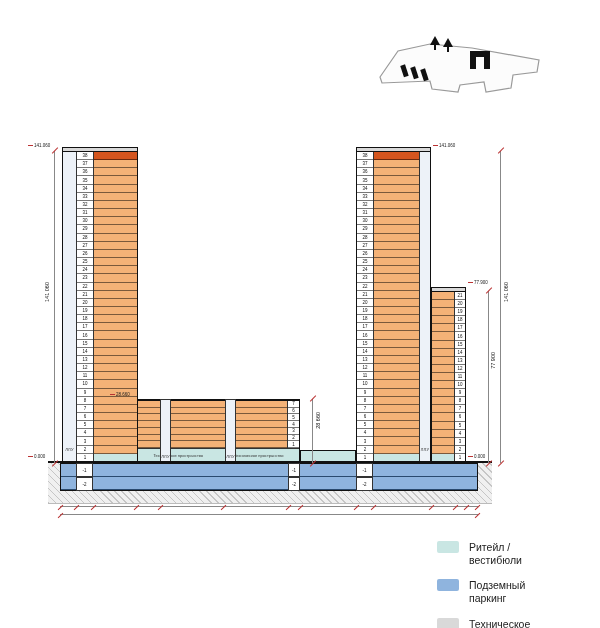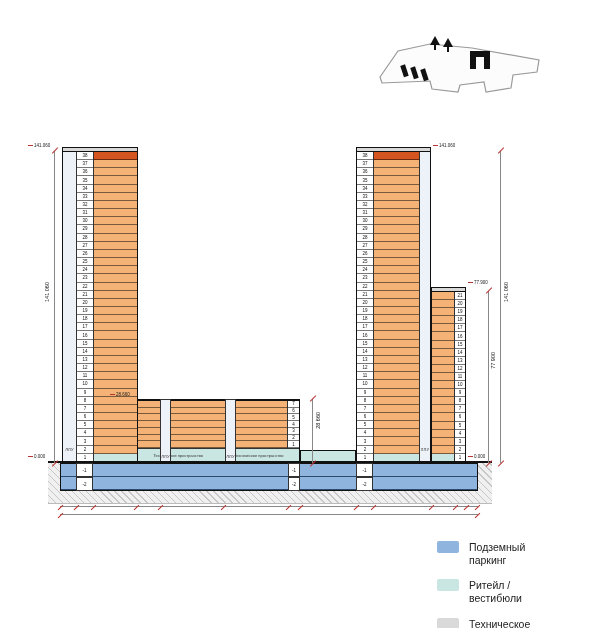--- a/index.html
+++ b/index.html
@@ -460,26 +460,26 @@
     <div class="tick" style="left:417px"></div>
   </div>
   <div class="hdim" id="hdim-2">
     <div class="tick" style="left:0"></div>
     <div class="tick" style="left:417px"></div>
   </div>
 
   <div class="legend-col" id="legend-right">
 
   <div class="lg-item">
+        <span class="swatch" style="background: rgb(201, 230, 227);"></span>
+        <span class="lg-label">Ритейл / вестибюли</span>
+      </div>
+      <div class="lg-item">
         <span class="swatch" style="background: rgb(143, 180, 222);"></span>
         <span class="lg-label">Подземный паркинг</span>
-      </div>
-      <div class="lg-item">
-        <span class="swatch" style="background: rgb(201, 230, 227);"></span>
-        <span class="lg-label">Ритейл / вестибюли</span>
       </div>
       <div class="lg-item">
         <span class="swatch" style="background: rgb(217, 217, 217);"></span>
         <span class="lg-label">Техническое пространство</span>
       </div>
     </div>
 
 </div>
 
 </body></html>

